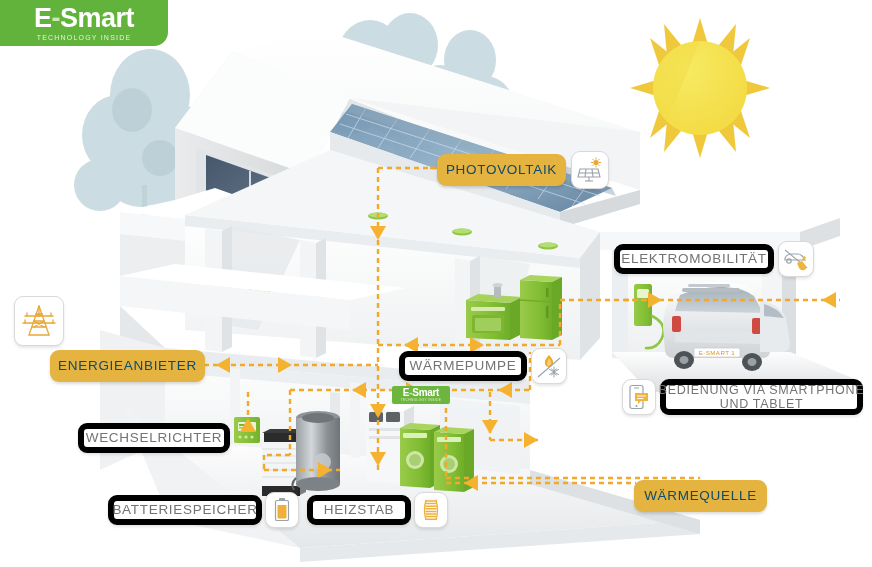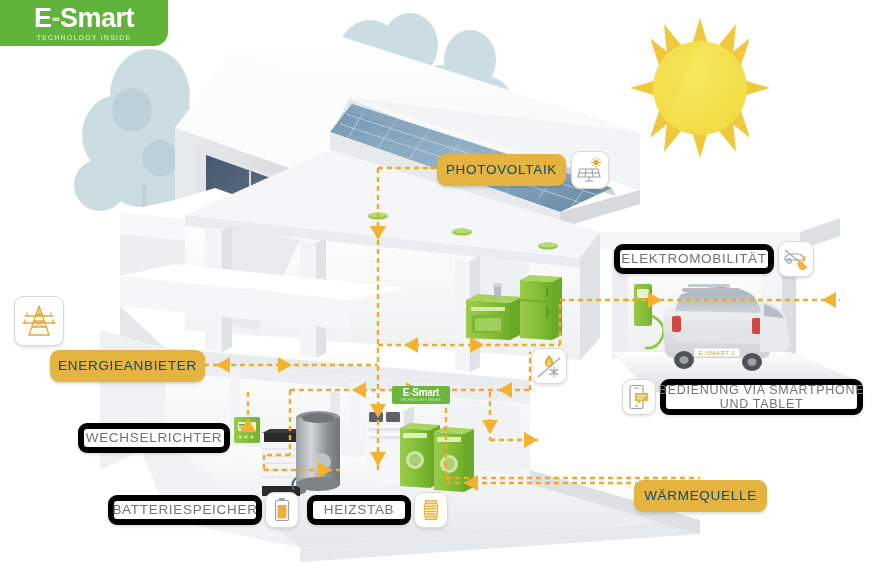--- a/index.html
+++ b/index.html
@@ -517,20 +517,21 @@
         <path d="M4 20 L4 17 M32 20 L32 17"></path>
         <path d="M18 3 L18 13"></path>
         <path d="M13 18 L23 24 M23 18 L13 24"></path>
         <path d="M15 11 L21 13 M21 11 L15 13"></path>
         <path d="M8 32 L28 32"></path>
       </g>
     </svg>
   </div>
   <div class="pill gold" style="left:14px; top:350px; width:155px; height:32px;margin-left:36px;">ENERGIEANBIETER</div>
 
+  <div class="pill white" style="left:399px; top:351px; width:128px; height:30px;">WÄRMEPUMPE</div>
   <div class="iconbox" style="left:531px; top:348px; width:36px; height:36px;">
     <svg width="26" height="26" viewBox="0 0 26 26">
       <path d="M13 2 q5 5 4 9 q-1 3 -4 3 q-3 0 -4 -3 q-1 -4 4 -9 z" fill="#f0a72c"></path>
       <path d="M13 5 q3 4 2 6 q-1 2 -2 2 q-2 0 -2 -2 q0 -2 2 -6 z" fill="#f6d16b"></path>
       <line x1="2" y1="24" x2="24" y2="5" stroke="#9aa3ab" stroke-width="1.1"></line>
       <g stroke="#9aa3ab" stroke-width="1" stroke-linecap="round">
         <line x1="18" y1="14" x2="18" y2="24"></line>
         <line x1="13.5" y1="16.5" x2="22.5" y2="21.5"></line>
         <line x1="22.5" y1="16.5" x2="13.5" y2="21.5"></line>
         <line x1="15.5" y1="16" x2="18" y2="18"></line>

